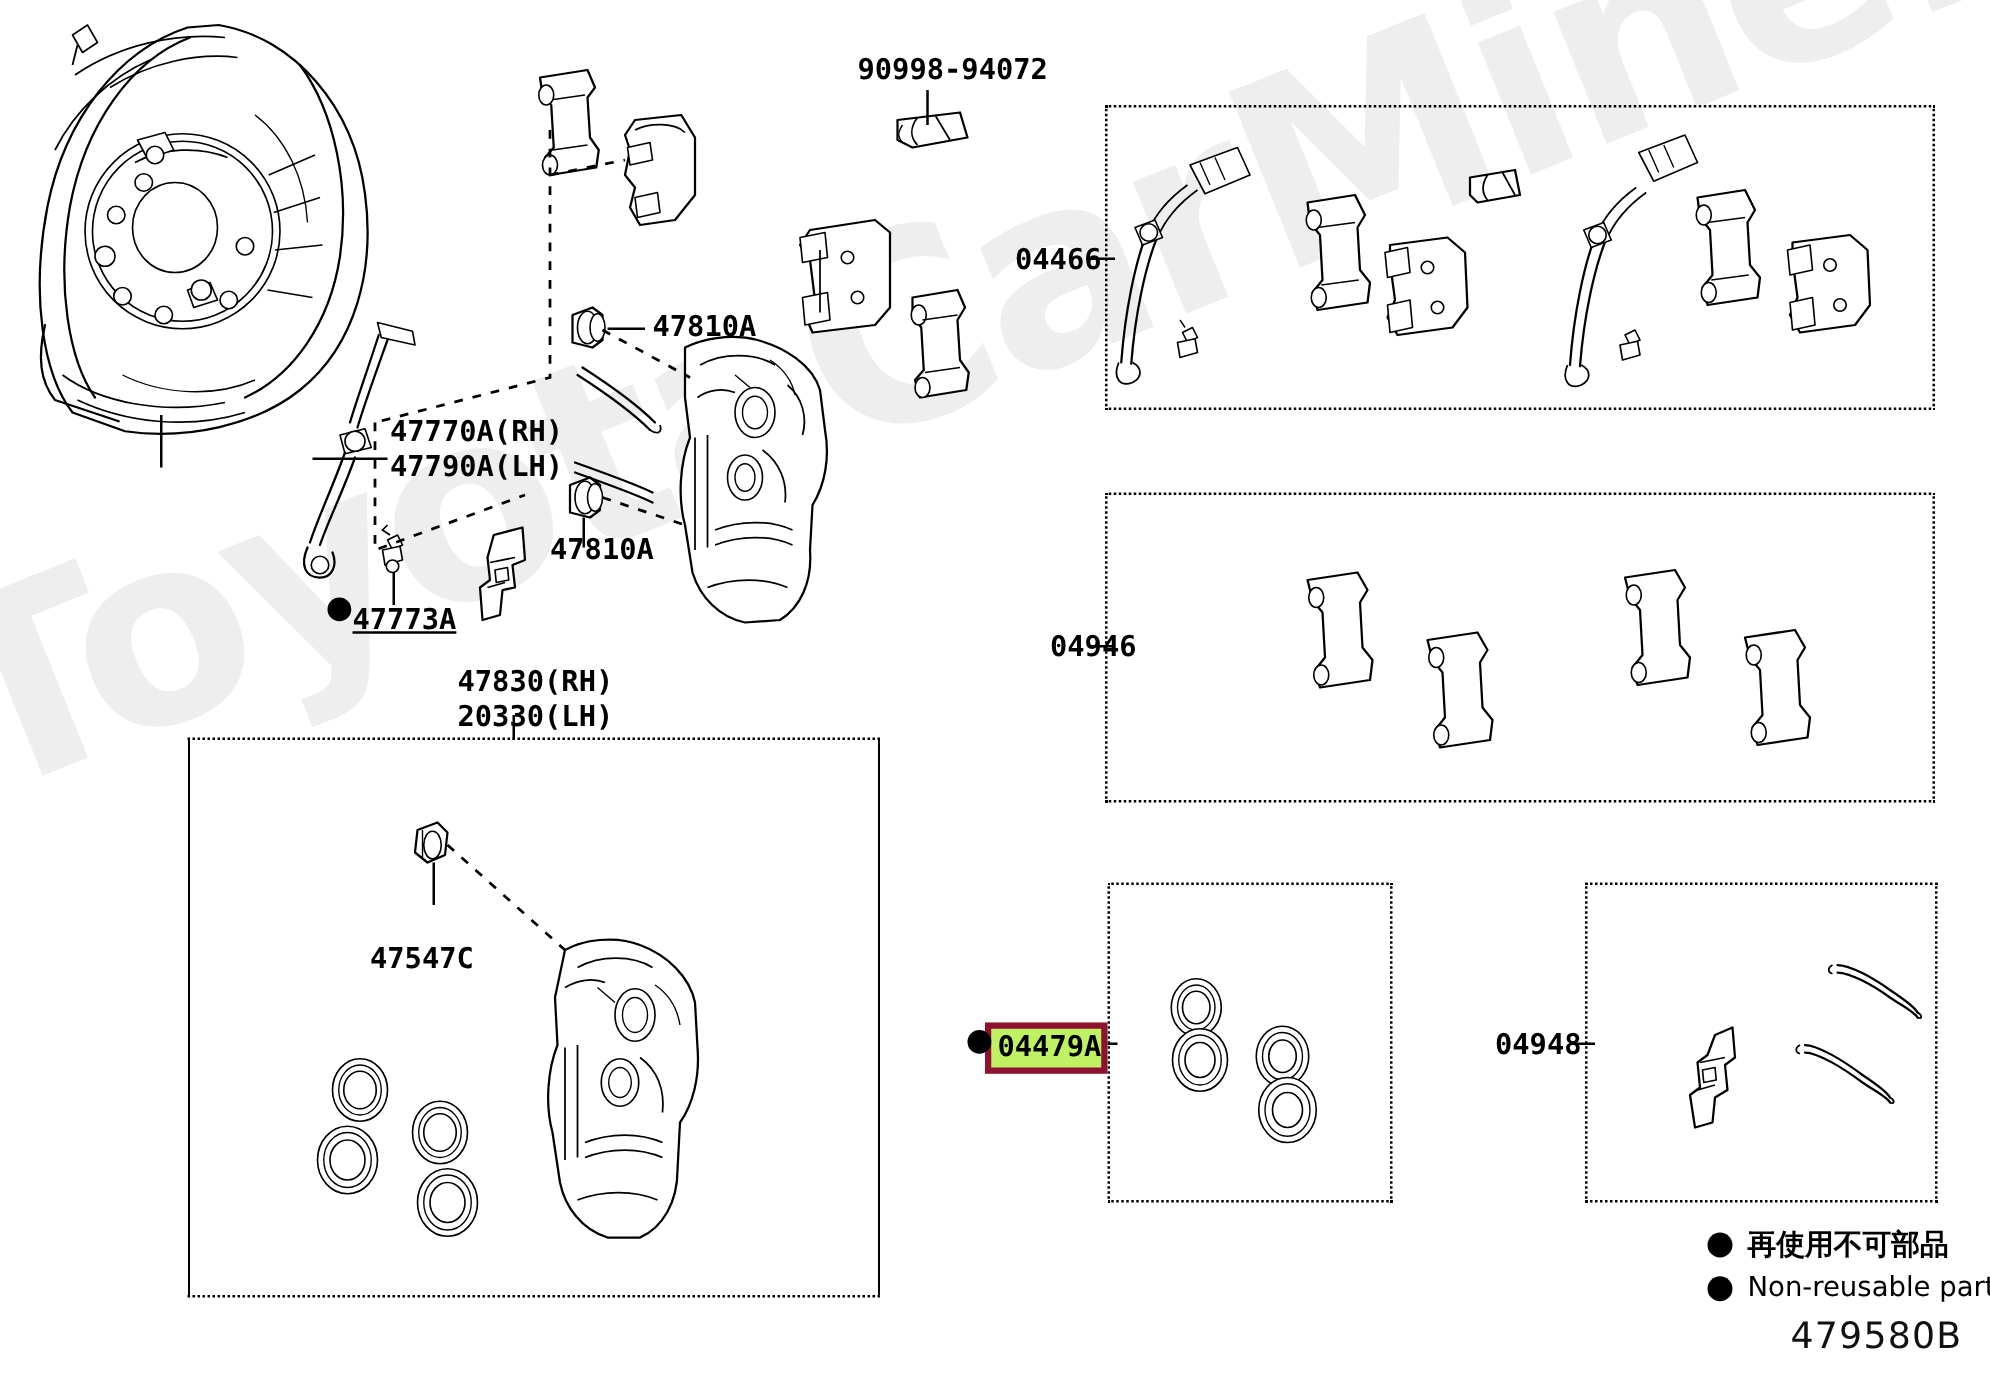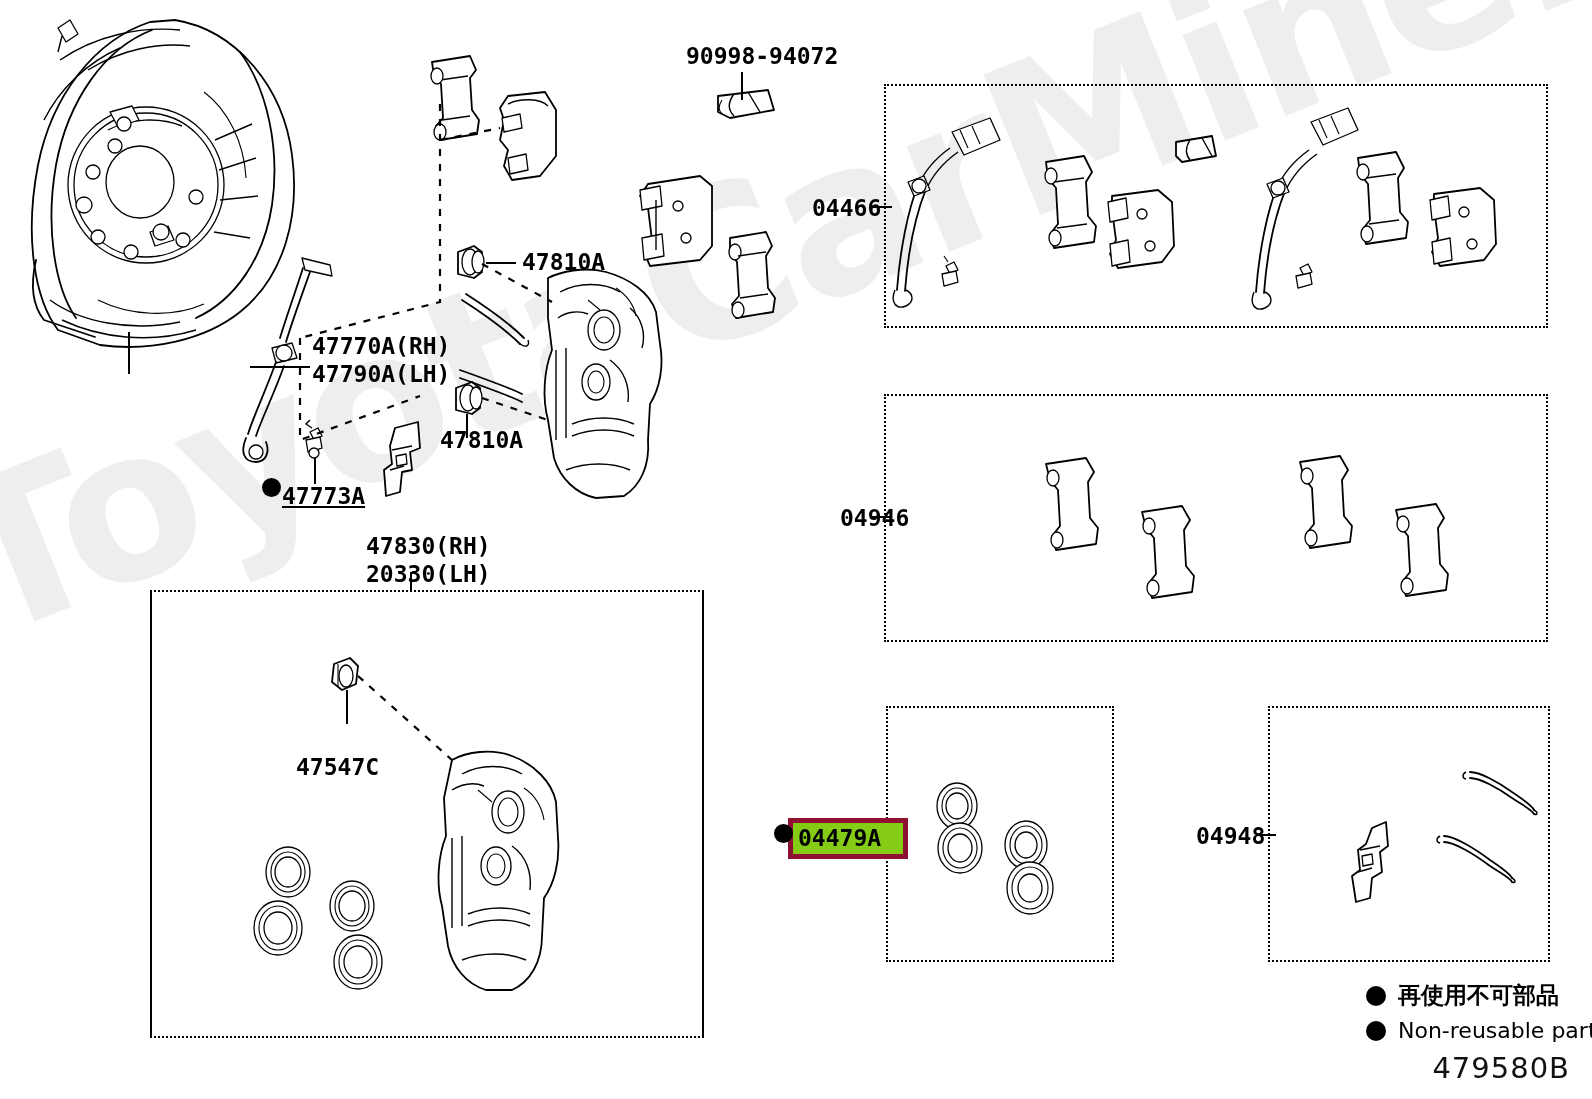--- a/index.html
+++ b/index.html
@@ -50,22 +50,22 @@
     letter-spacing:0px;
     color:#000;
     white-space:pre;
     line-height:1.22;
     z-index:20;
   }
 
   
   .lbl.highlight{
     border:5px solid #8e1133;
-    background:#84cc16;
-    padding:1px 22px 2px 5px;
+    background:#bef264;
+    padding:1px 0 2px 5px;
     z-index:25;
   }
 
   
   .bullet{
     position:absolute;
     width:19px;height:19px;
     border-radius:50%;
     background:#000;
     z-index:26;

